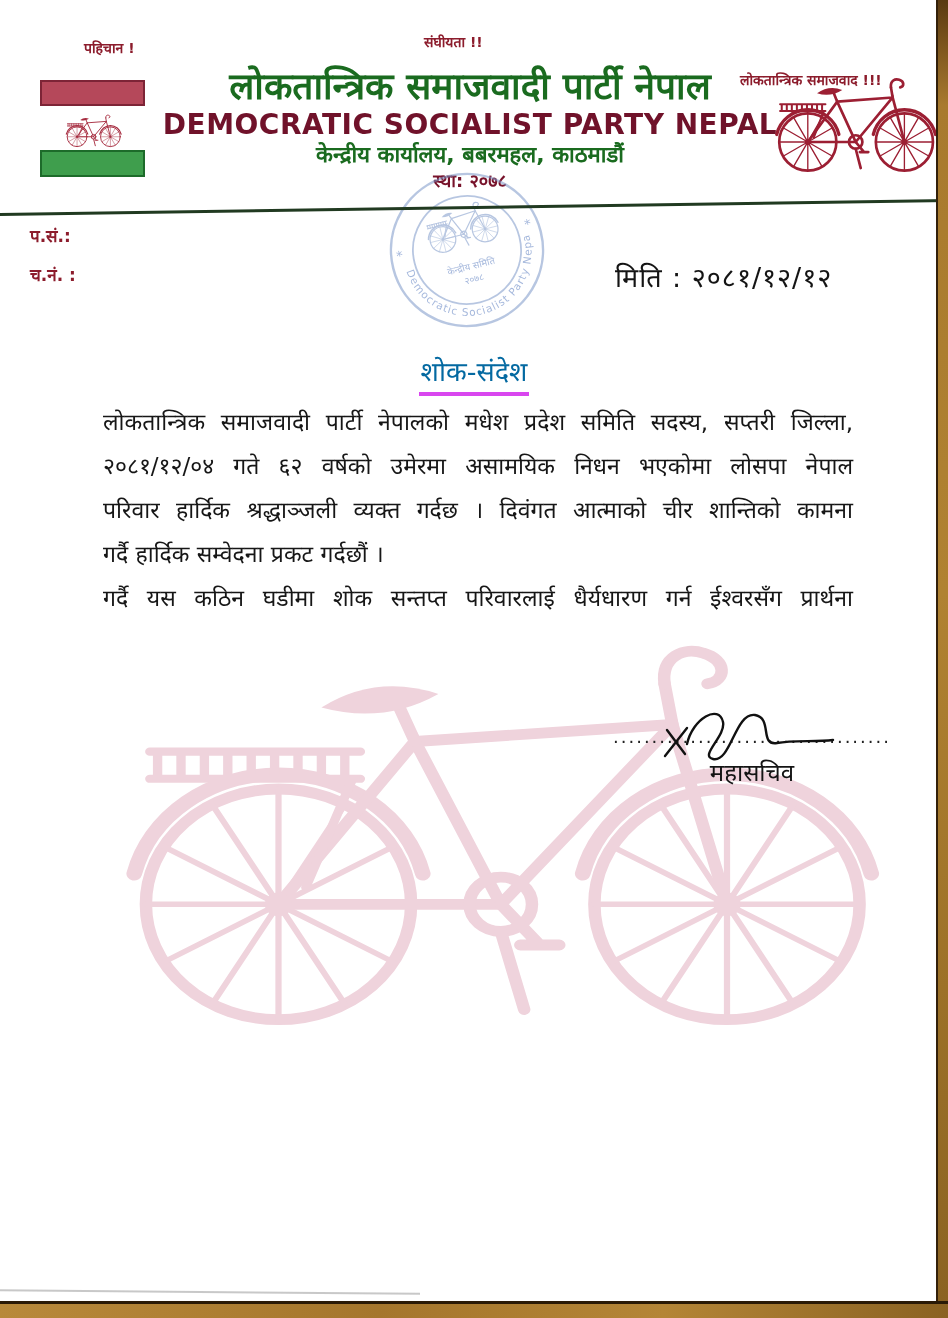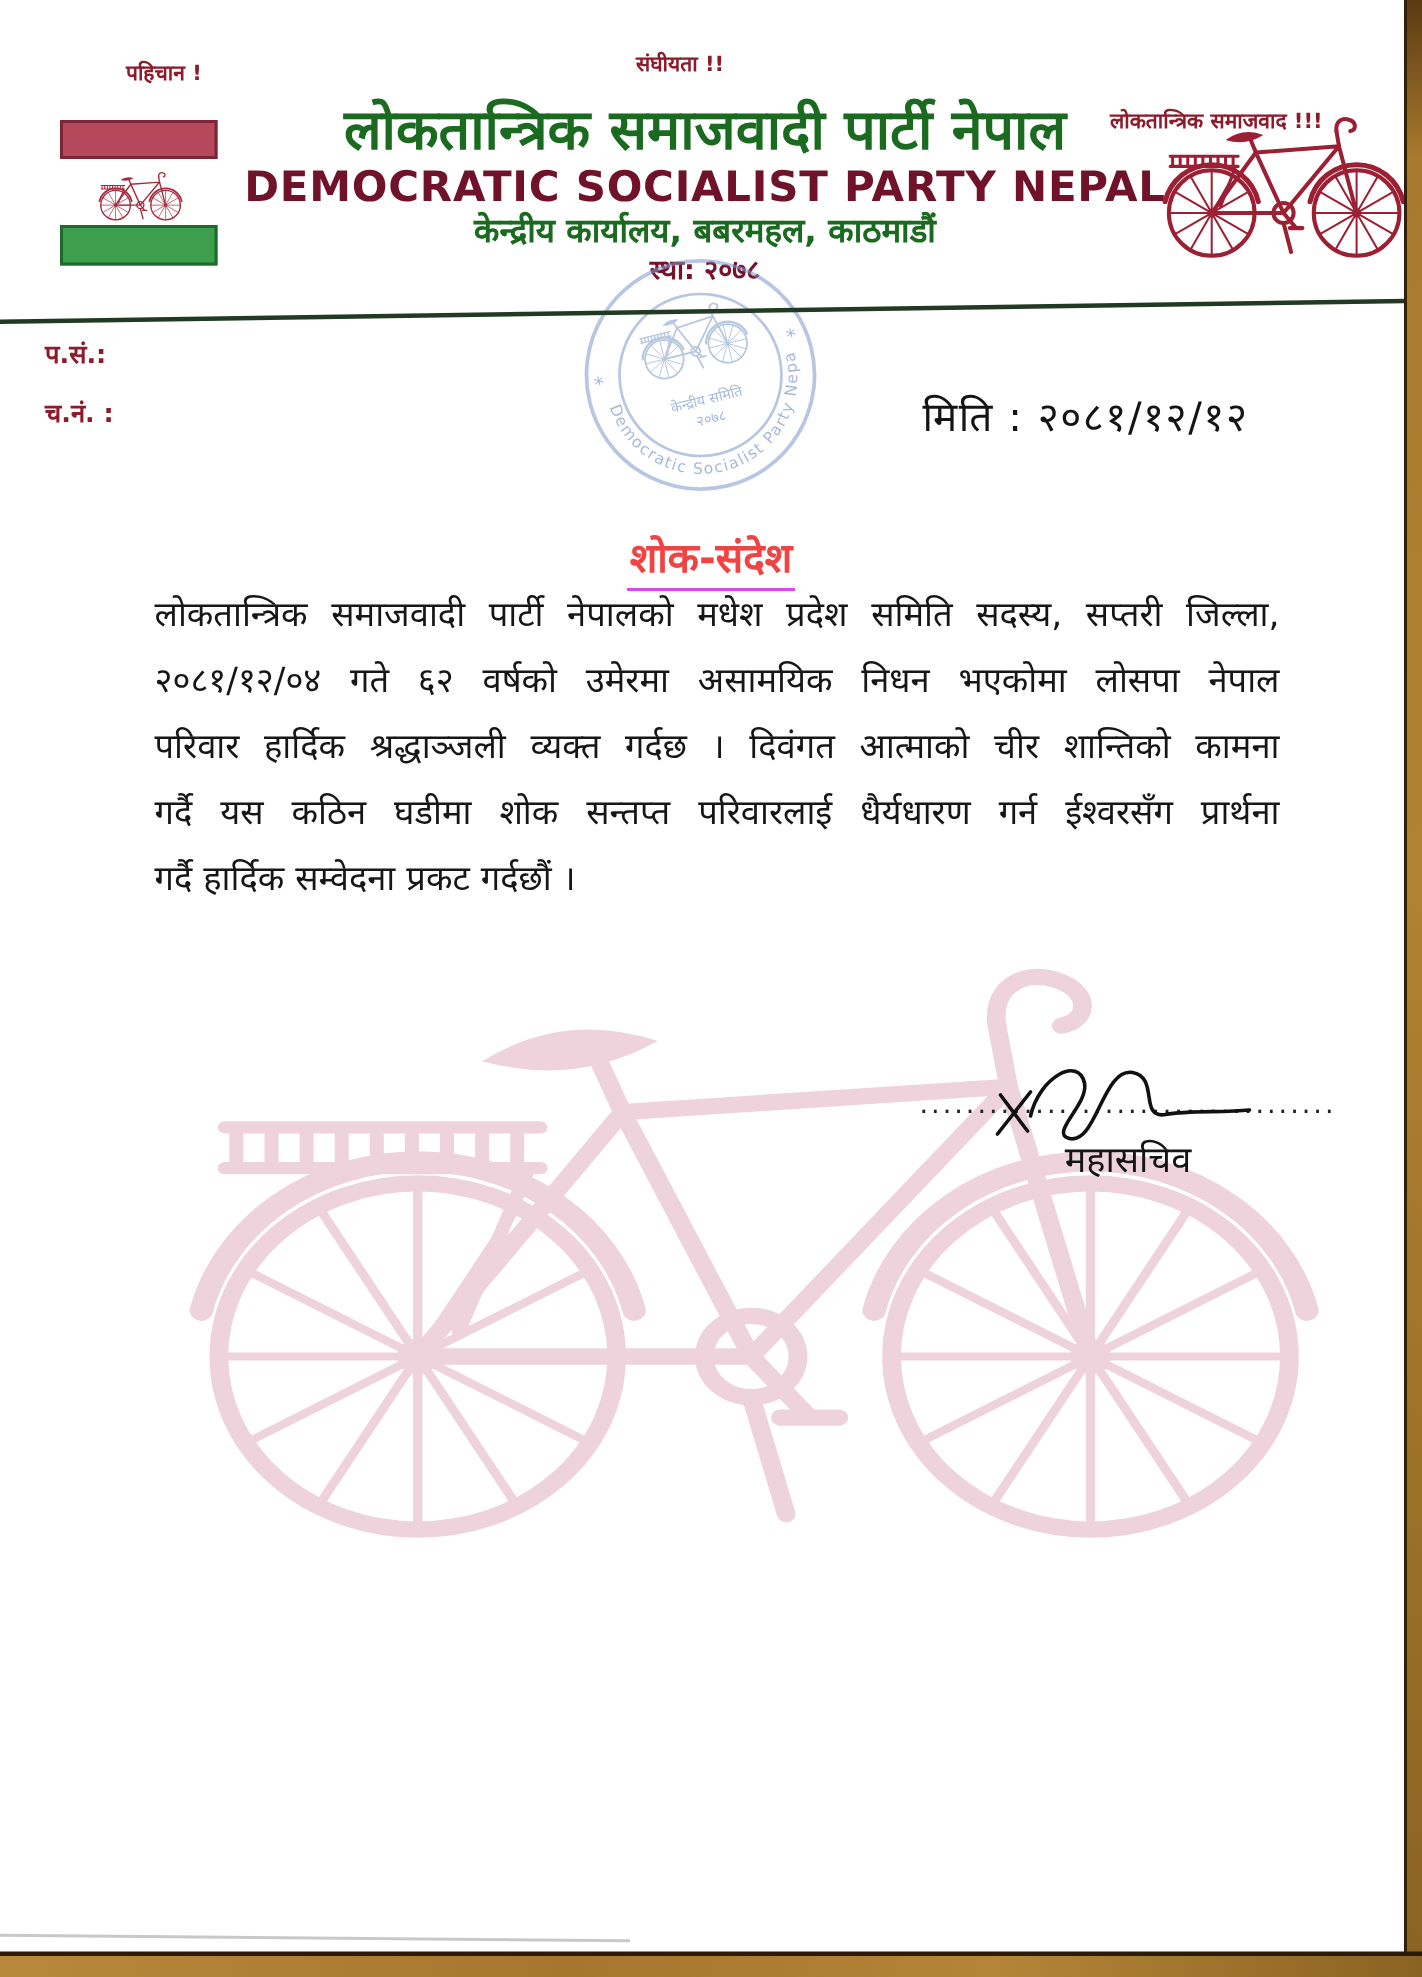--- a/index.html
+++ b/index.html
@@ -62,23 +62,23 @@
   .date-line{left:615px;top:258px;font-size:27px;color:#141414;letter-spacing:1px;white-space:nowrap;}
 
   
   .stamp{left:383px;top:166px;width:168px;height:168px;opacity:.55;z-index:3;transform:rotate(-14deg);}
   .stamp text{fill:#5d7fc0;font-family:"DejaVu Sans",sans-serif;}
   .stamp .ring{stroke:#7e99c9;fill:none;}
   .stamp .bike-in{color:#7e99c9;}
 
   
   .letter-title-wrap{left:0;top:352px;width:948px;text-align:center;z-index:5;}
-  .letter-title{display:inline-block;font-size:27px;font-weight:bold;color:#ef4444;
-    border-bottom:2px solid #d946ef;padding:0 2px 3px;}
-  .body-text{left:103px;top:388px;width:750px;z-index:5;}
+  .letter-title{display:inline-block;font-size:27px;font-weight:normal;color:#0369a1;
+    border-bottom:4px solid #d946ef;padding:0 2px 3px;}
+  .body-text{left:103px;top:400px;width:750px;z-index:5;}
   .body-line{font-size:23px;line-height:44px;color:#161616;
     text-align:justify;text-align-last:justify;white-space:nowrap_off;}
   .body-line.last{text-align:left;text-align-last:left;}
 
   
   .watermark{left:103px;top:582px;color:#efd3dc;z-index:1;}
 
   
   .sig-block{left:612px;top:726px;width:280px;z-index:6;text-align:center;}
   .sig-dots{font-size:18px;letter-spacing:2px;color:#222;white-space:nowrap;overflow:hidden;}
@@ -174,22 +174,22 @@
 <div class="abs date-line">मिति : २०८१/१२/१२</div>
 
 <div class="abs letter-title-wrap">
   <span class="letter-title">शोक-संदेश</span>
 </div>
 
 <div class="abs body-text">
   <div class="body-line">लोकतान्त्रिक समाजवादी पार्टी नेपालको मधेश प्रदेश समिति सदस्य, सप्तरी जिल्ला,</div>
   <div class="body-line">२०८१/१२/०४ गते ६२ वर्षको उमेरमा असामयिक निधन भएकोमा लोसपा नेपाल</div>
   <div class="body-line">परिवार हार्दिक श्रद्धाञ्जली व्यक्त गर्दछ । दिवंगत आत्माको चीर शान्तिको कामना</div>
+  <div class="body-line last">गर्दै हार्दिक सम्वेदना प्रकट गर्दछौं ।</div>
   <div class="body-line">गर्दै यस कठिन घडीमा शोक सन्तप्त परिवारलाई धैर्यधारण गर्न ईश्वरसँग प्रार्थना</div>
-  <div class="body-line last">गर्दै हार्दिक सम्वेदना प्रकट गर्दछौं ।</div>
 </div>
 
 <svg class="abs watermark" width="780" height="475" viewBox="0 0 200 140" preserveAspectRatio="none">
     <use href="#bike"></use>
   </svg>
 
 <div class="abs sig-block">
   <svg class="sig-scrawl" width="210" height="78" viewBox="0 0 210 78">
     <g fill="none" stroke="#111" stroke-width="2.4" stroke-linecap="round">
       <path d="M18,58 L40,30 M20,32 L38,56"></path>

